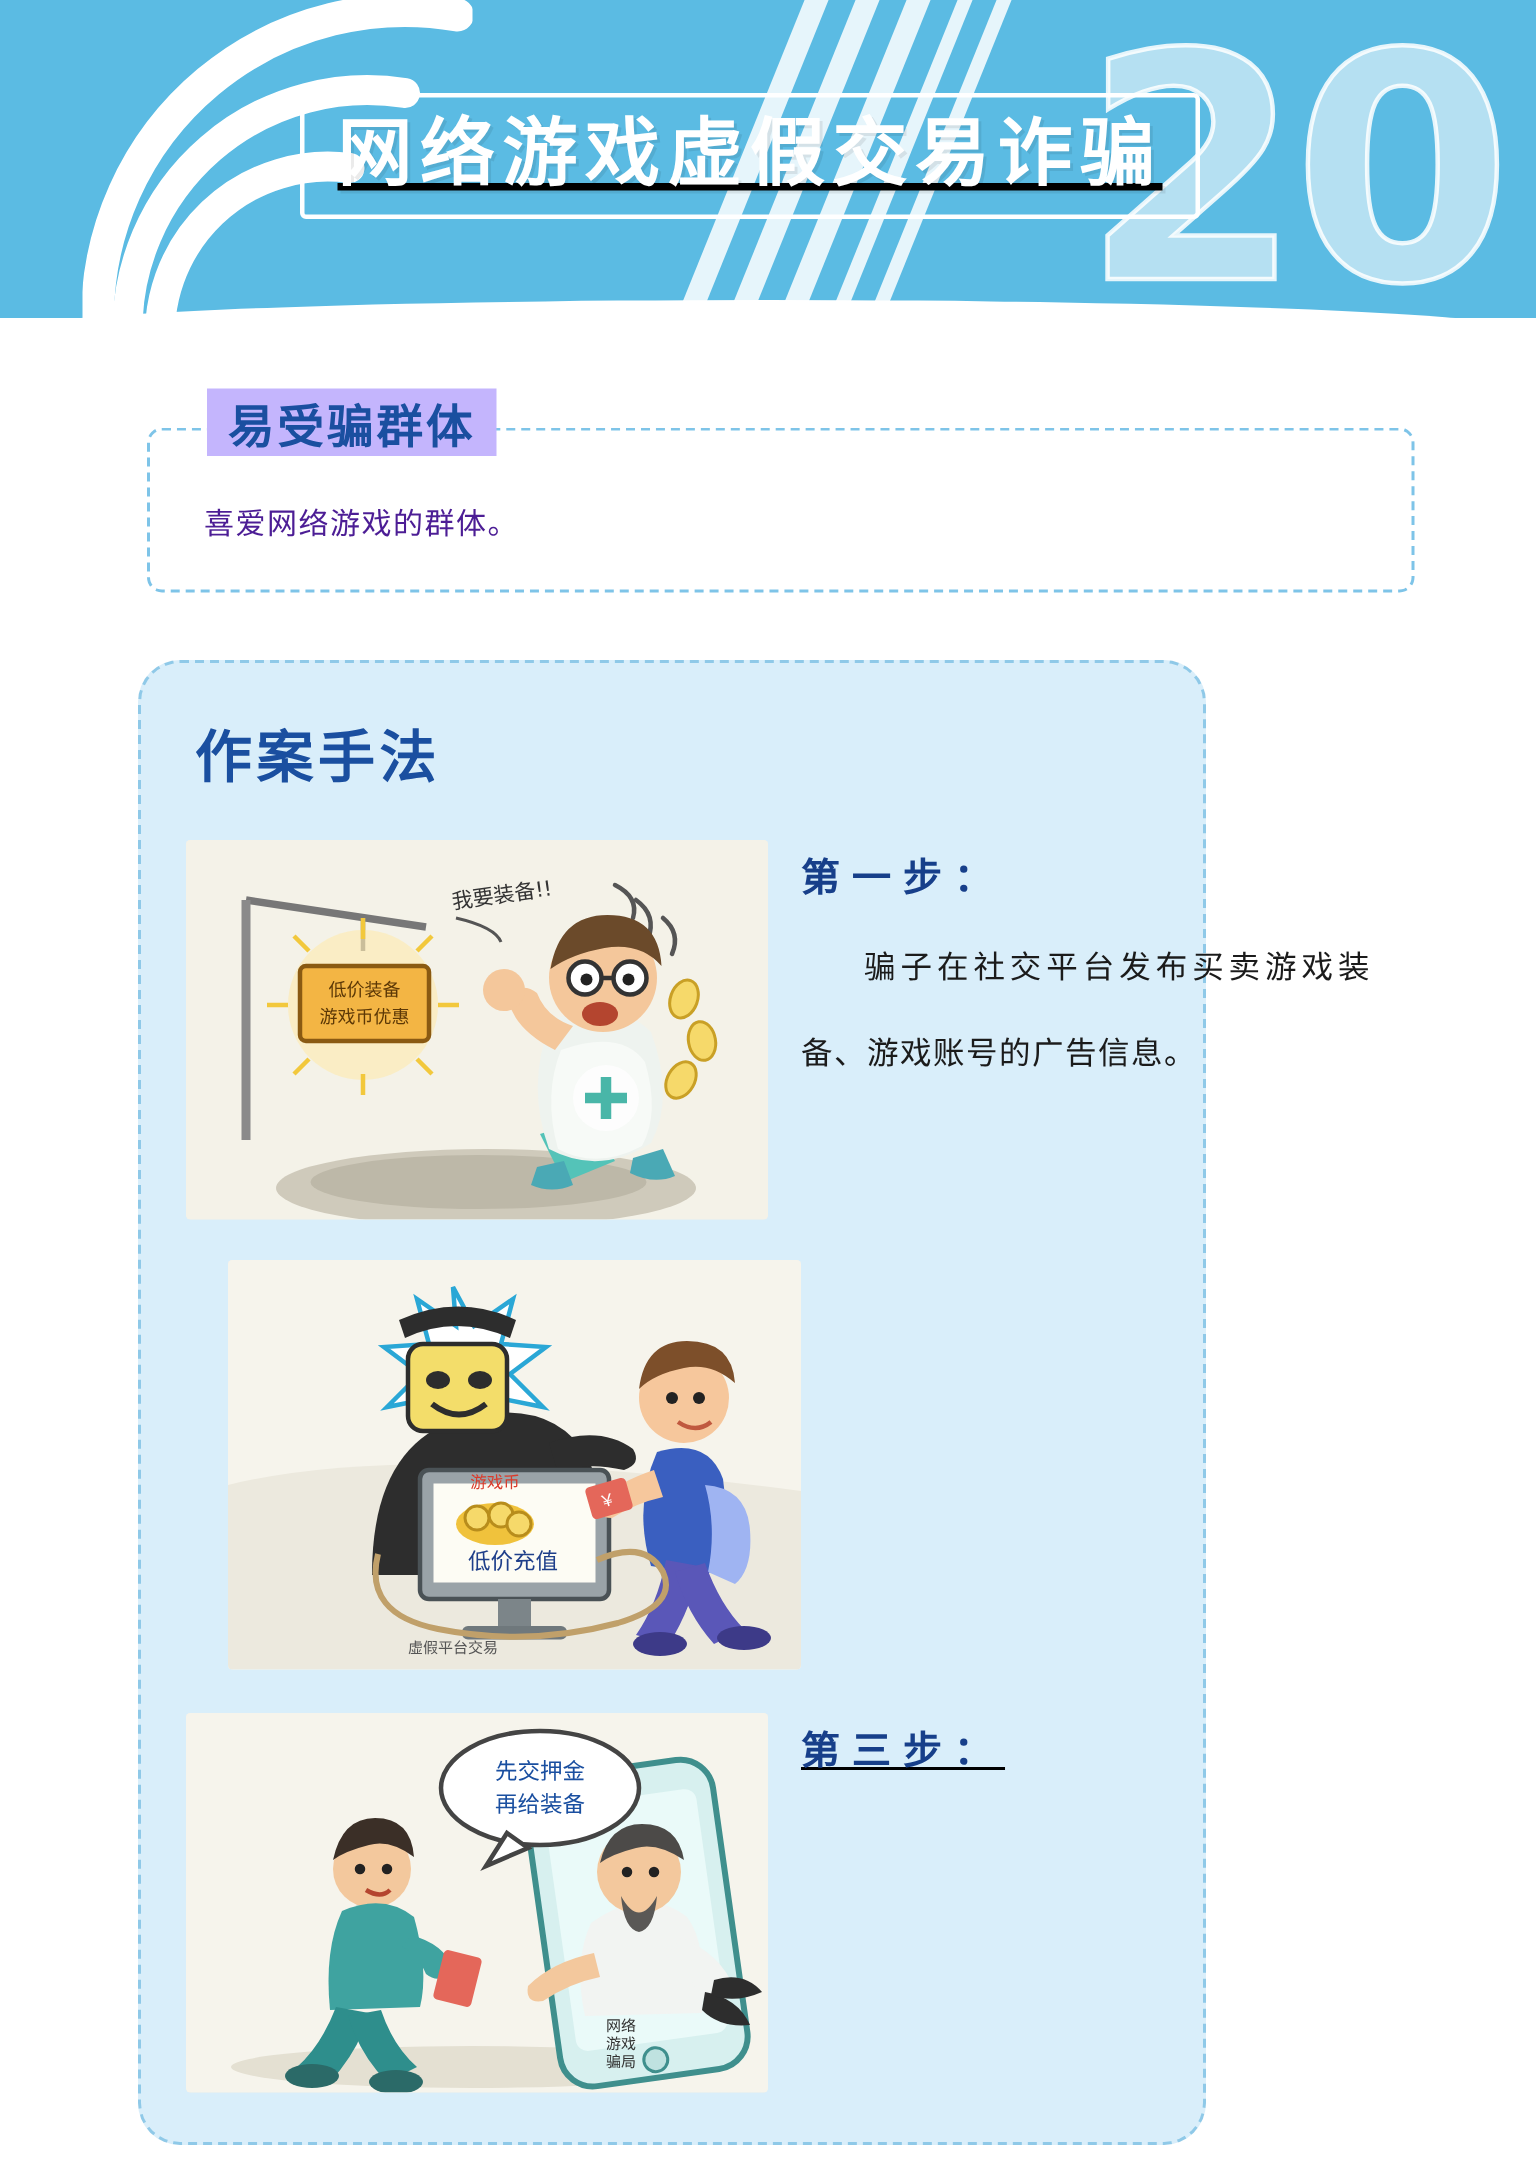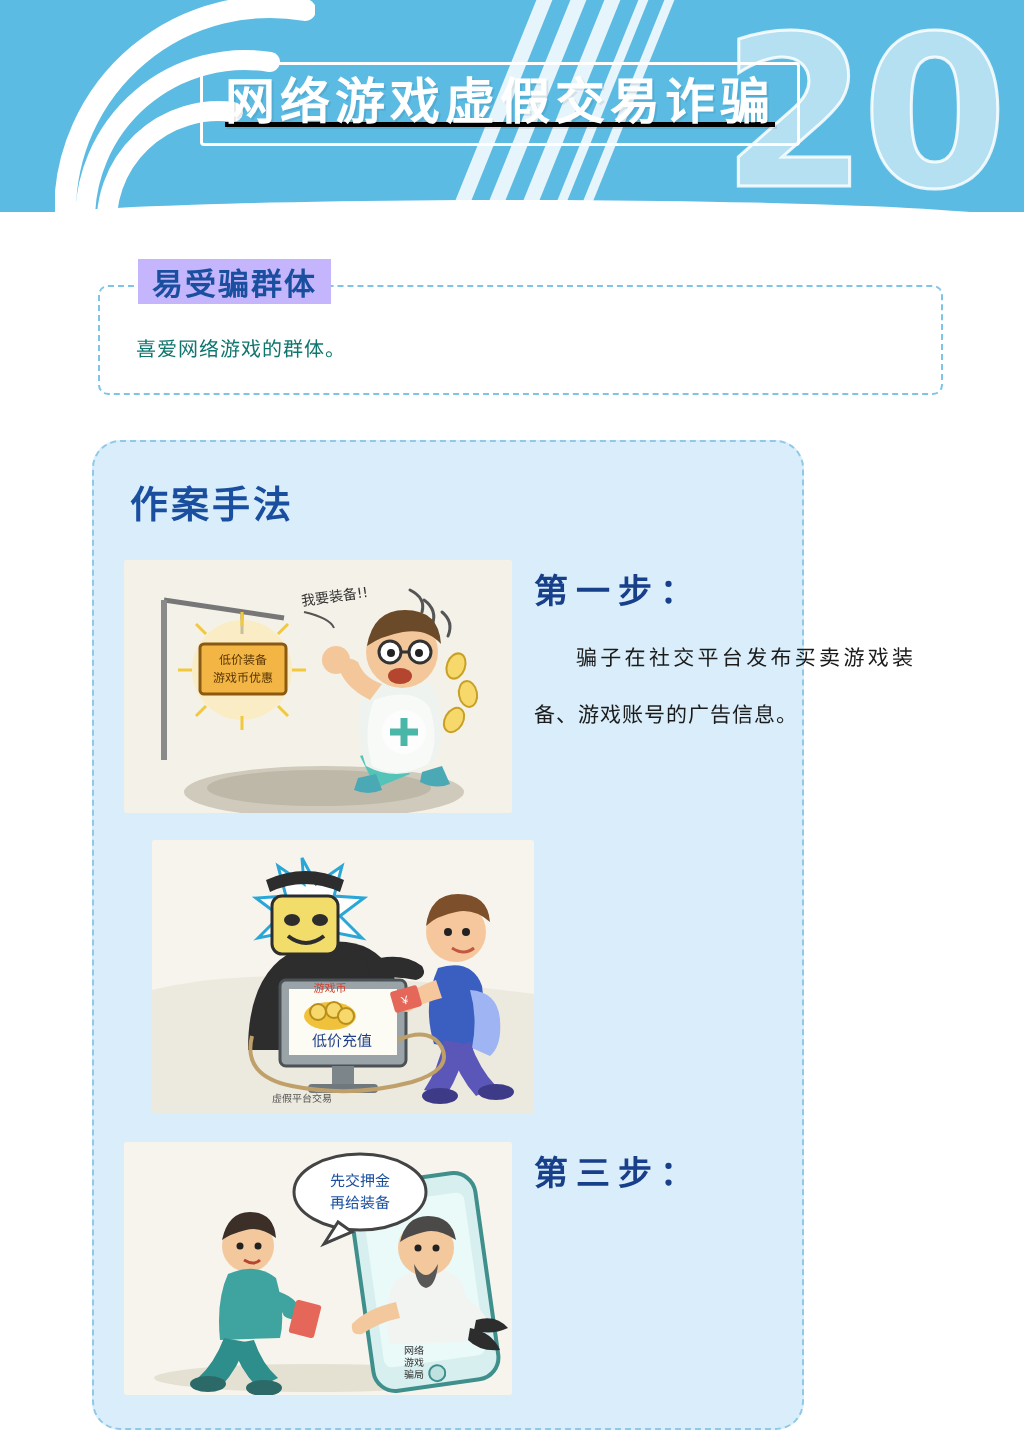--- a/index.html
+++ b/index.html
@@ -111,21 +111,21 @@
     font-size: 31px;
     font-weight: 700;
     color: #1a4fa0;
     letter-spacing: 2px;
   }
   .victims .body {
     position: absolute;
     left: 36px;
     top: 46px;
     font-size: 20px;
-    color: #0f766e;
+    color: #4c1d95;
     letter-spacing: 1px;
   }
 
   
   .methods {
     position: absolute;
     left: 92px;
     top: 440px;
     width: 712px;
     height: 990px;
@@ -142,21 +142,21 @@
     color: #1a4fa0;
     letter-spacing: 3px;
   }
 
   .step {
     position: absolute;
     display: flex;
     align-items: flex-start;
   }
   .step-title {
-    font-size: 34px;
+    font-size: 26px;
     font-weight: 700;
     color: #173f8a;
     letter-spacing: 8px;
     margin-bottom: 16px;
   }
   .step-text {
     font-size: 21px;
     line-height: 57px;
     color: #1b1b1b;
     letter-spacing: 1px;
@@ -170,21 +170,21 @@
   #step1 .txt { width: 382px; margin-left: 22px; padding-top: 4px; }
 
   
   #step2 { left: 30px; top: 398px; width: 790px; }
   #step2 .txt { width: 370px; padding-top: 4px; }
   #step2 .illus { width: 382px; height: 273px; margin-left: 28px; }
 
   
   #step3 { left: 30px; top: 700px; width: 790px; }
   #step3 .illus { width: 388px; height: 253px; }
-  #step3 .txt { width: 374px; margin-left: 22px; padding-top: 4px; }
+  #step3 .txt { width: 374px; margin-left: 22px; padding-top: 4px; text-decoration: underline; }
 
   .illus {
     border-radius: 3px;
     overflow: hidden;
     background: #f3f0e6;
     position: relative;
     flex: none;
   }
   .illus svg { display: block; width: 100%; height: 100%; }
 

